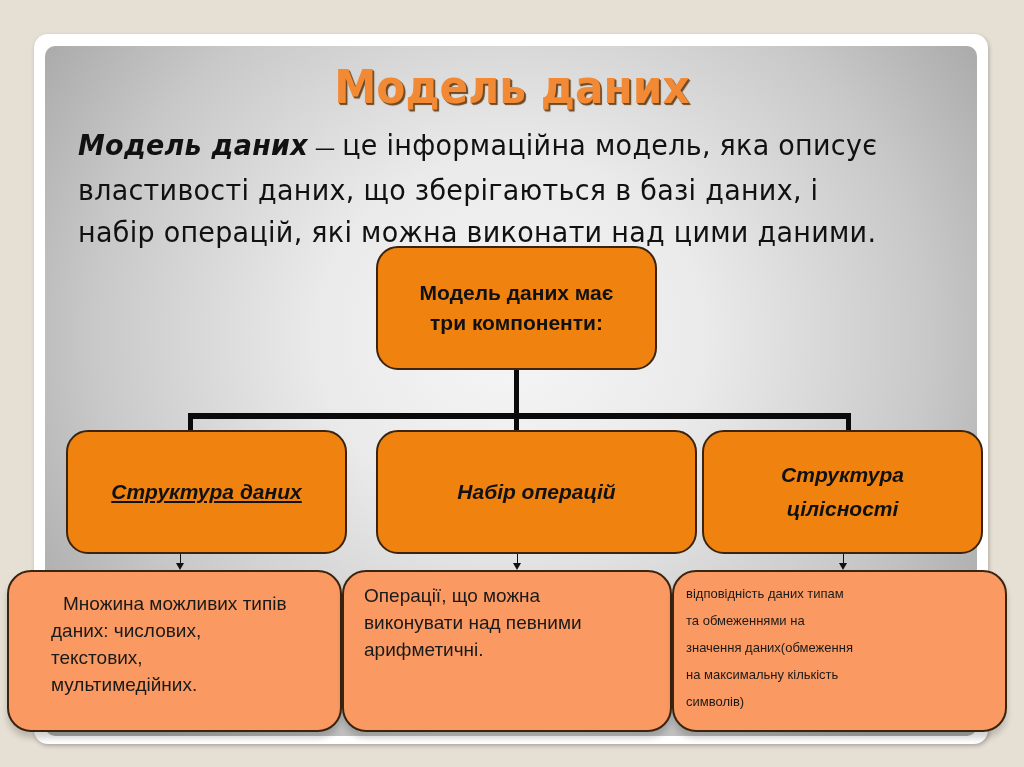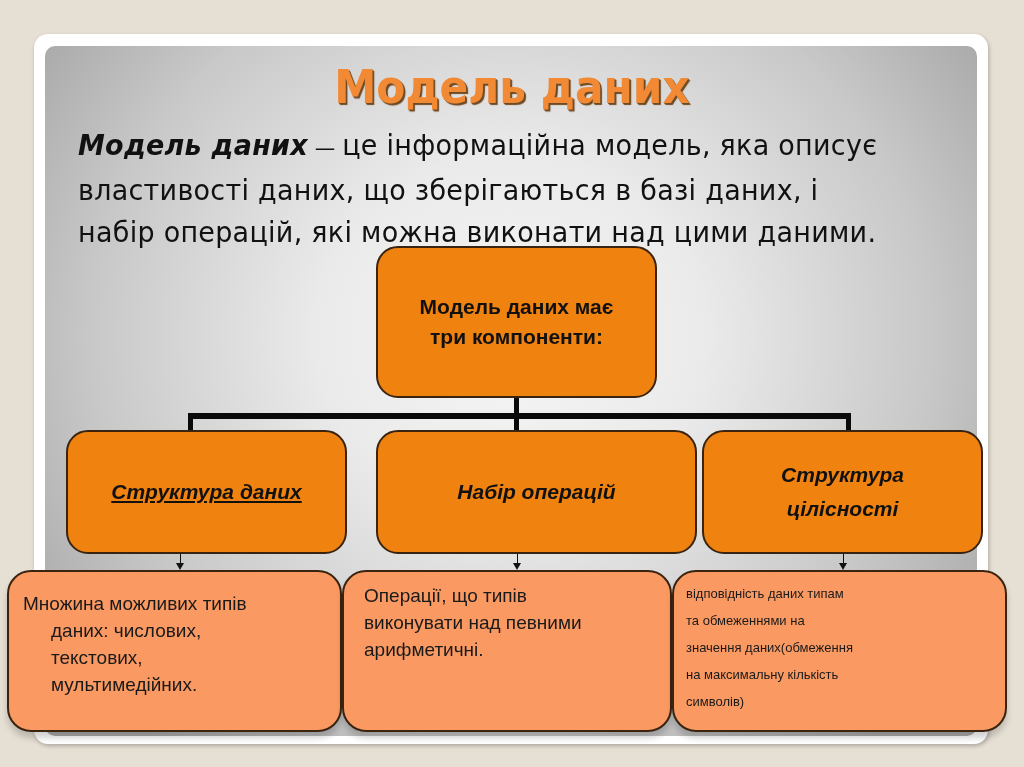--- a/index.html
+++ b/index.html
@@ -37,21 +37,21 @@
   .definition .term { font-weight: bold; font-style: italic; }
   .definition .dash { font-size: 22px; }
 
   .box {
     position: absolute; box-sizing: border-box;
     background: #f0820f; border: 2px solid #3a2410;
     border-radius: 22px;
     display: flex; align-items: center; justify-content: center;
     text-align: center; color: #111;
   }
-  .root { left: 376px; top: 246px; width: 281px; height: 152px;
+  .root { left: 376px; top: 246px; width: 281px; height: 124px;
     font-weight: bold; font-size: 21px; line-height: 30px; }
   .comp { top: 430px; height: 124px; font-weight: bold; font-style: italic; font-size: 21px; line-height: 34px; }
   .c1 { left: 66px; width: 281px; text-decoration: underline; }
   .c2 { left: 376px; width: 321px; }
   .c3 { left: 702px; width: 281px; }
 
   .line { position: absolute; background: #0a0a0a; }
   .arrow { position: absolute; width: 1px; background: #111; }
   .arrow::after {
     content: ""; position: absolute; left: -4px; bottom: -2px;
@@ -59,21 +59,21 @@
     border-top: 7px solid #111;
   }
 
   .desc {
     position: absolute; box-sizing: border-box; top: 570px; height: 162px;
     background: #fa9a62; border: 2px solid #3a2410; border-radius: 24px;
     font-size: 19px; line-height: 27px; color: #1a1a1a;
     box-shadow: 0 6px 6px rgba(0,0,0,0.18);
   }
   .d1 { left: 7px; width: 335px; padding: 18px 10px 0 14px; }
-  .d1 .first { display: block; }
+  .d1 .first { display: block; margin-left: 40px; }
   .d1 .rest { display: block; padding-left: 28px; }
   .d2 { left: 342px; width: 330px; padding: 10px 8px 0 20px; }
   .d3 { left: 672px; width: 335px; padding: 8px 8px 0 12px; font-size: 13px; }
 </style>
 </head>
 <body>
 
 <div class="frame-white"></div>
 <div class="slide"></div>
 
@@ -113,21 +113,21 @@
 <div class="arrow" style="left:843px; top:554px; height:14px;"></div>
 
 <div class="desc d1">
   <span class="first">Множина можливих типів</span>
   <span class="rest">даних: числових,</span>
   <span class="rest">текстових,</span>
   <span class="rest">мультимедійних.</span>
 </div>
 
 <div class="desc d2">
-  <div>Операції, що типів</div>
+  <div>Операції, що можна</div>
   <div>виконувати над певними</div>
   <div>арифметичні.</div>
 </div>
 
 <div class="desc d3">
   <div>відповідність даних типам</div>
   <div>та обмеженнями на</div>
   <div>значення даних(обмеження</div>
   <div>на максимальну кількість</div>
   <div>символів)</div>

